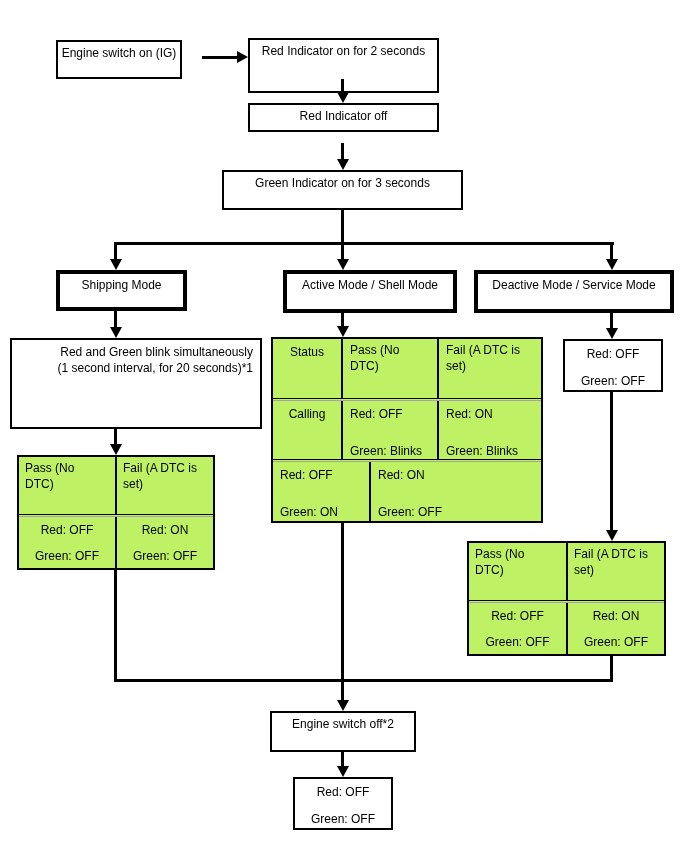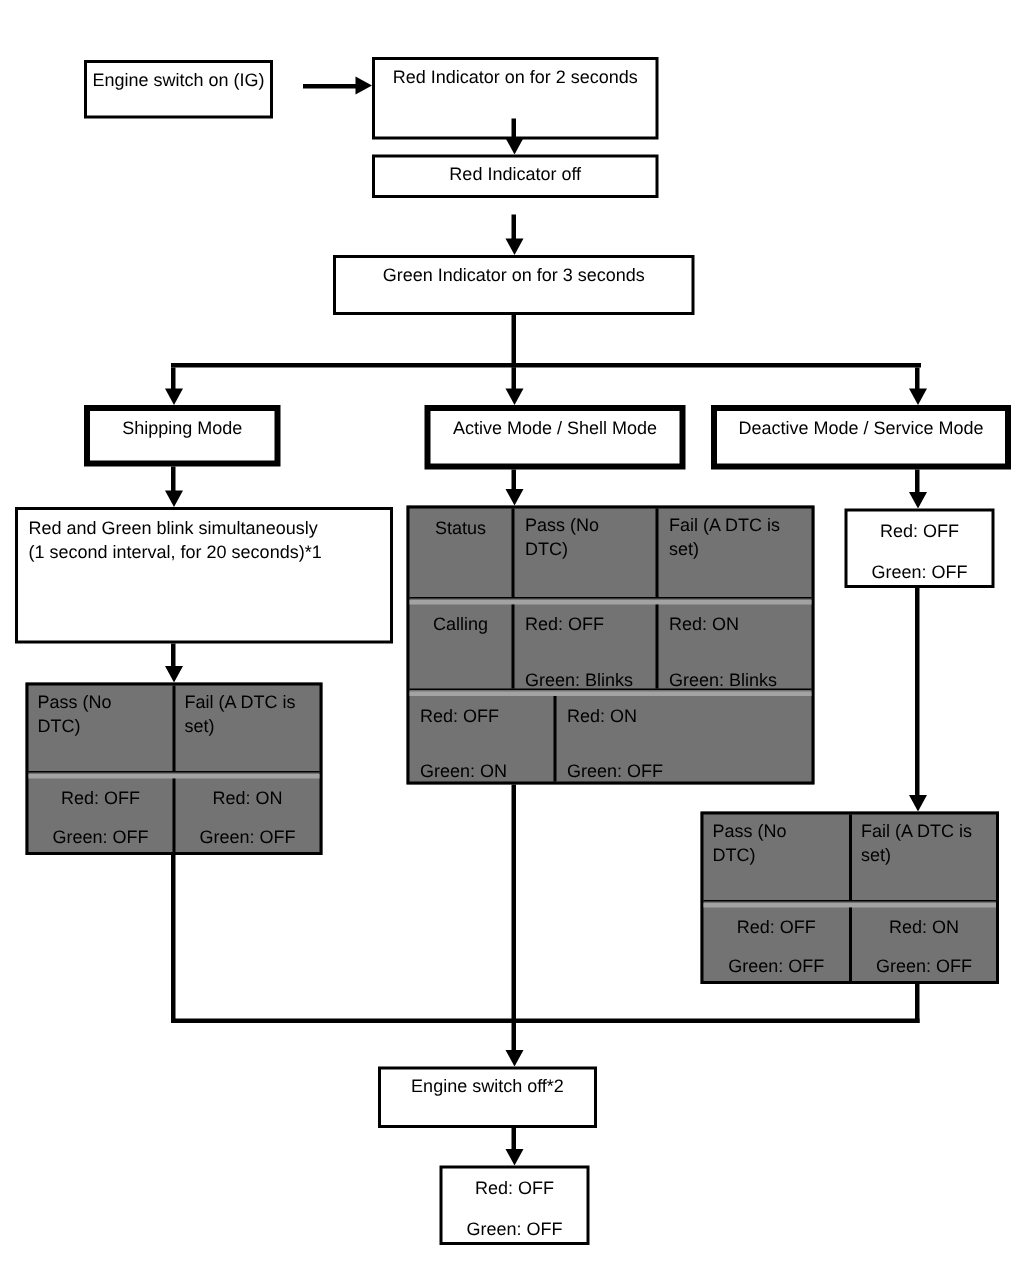--- a/index.html
+++ b/index.html
@@ -14,38 +14,38 @@
   .abs { position: absolute; box-sizing: border-box; }
   .node {
     border: 2px solid #000;
     background: #fff;
     font-size: 12px;
     line-height: 1.3;
     text-align: center;
     padding-top: 4px;
   }
   .node.thick { border-width: 4px; padding-top: 4px; }
-  .node.left-text { text-align: left; padding: 5px 7px 0 7px; }
+  .node.left-text { text-align: right; padding: 5px 7px 0 7px; }
   .statebox { text-align: center; padding-top: 6px; }
   .statebox span { display: block; }
   .statebox span + span { margin-top: 11px; }
   .vline, .hline { position: absolute; background: #000; }
   .ah { position: absolute; width: 0; height: 0; }
   .ah.down { border-left: 6px solid transparent; border-right: 6px solid transparent; border-top: 11px solid #000; }
   .ah.right { border-top: 6px solid transparent; border-bottom: 6px solid transparent; border-left: 11px solid #000; }
   .tbl {
     border: 2px solid #000;
-    background: #737373;
+    background: #bef264;
     display: flex;
     flex-direction: column;
     font-size: 12px;
     line-height: 1.3;
   }
   .trow { display: flex; box-sizing: border-box; flex: 0 0 auto; }
-  .trow + .trow { border-top: 3px solid #a3a3a3; margin-top: 1px; }
+  .trow + .trow { border-top: 1px solid #a3a3a3; margin-top: 1px; }
   .trow:not(:last-child) { border-bottom: 1px solid #000; }
   .cell { box-sizing: border-box; overflow: hidden; padding: 4px 16px 0 6px; }
   .cell + .cell { border-left: 2px solid #000; }
   .flex1 { flex: 1; }
   .cell.val { text-align: center; padding: 6px 2px 0 2px; }
   .cell.val span { display: block; }
   .cell.val span + span { margin-top: 10px; }
   .cell.vleft { text-align: left; padding: 6px 2px 0 7px; }
   .cell.vleft span { display: block; }
   .cell.vleft span + span { margin-top: 21px; }
@@ -191,21 +191,21 @@
     </div>
   </div>
 
   <div class="vline" style="left:114px;top:570px;width:3px;height:112px;"></div>
   <div class="vline" style="left:610px;top:656px;width:3px;height:26px;"></div>
   <div class="hline" style="left:114px;top:679px;width:499px;height:3px;"></div>
 
   <div class="vline" style="left:341px;top:523px;width:3px;height:177px;"></div>
   <div class="ah down" style="left:337px;top:700px;"></div>
 
-  <div class="abs node" style="left:252px;top:711px;width:146px;height:41px;">
+  <div class="abs node" style="left:270px;top:711px;width:146px;height:41px;">
     <span>Engine switch off*2</span>
   </div>
 
   <div class="vline" style="left:341px;top:752px;width:3px;height:15px;"></div>
   <div class="ah down" style="left:337px;top:766px;"></div>
 
   <div class="abs node statebox" style="left:293px;top:777px;width:100px;height:53px;padding-top:6px;">
     <span>Red: OFF</span>
     <span>Green: OFF</span>
   </div>

